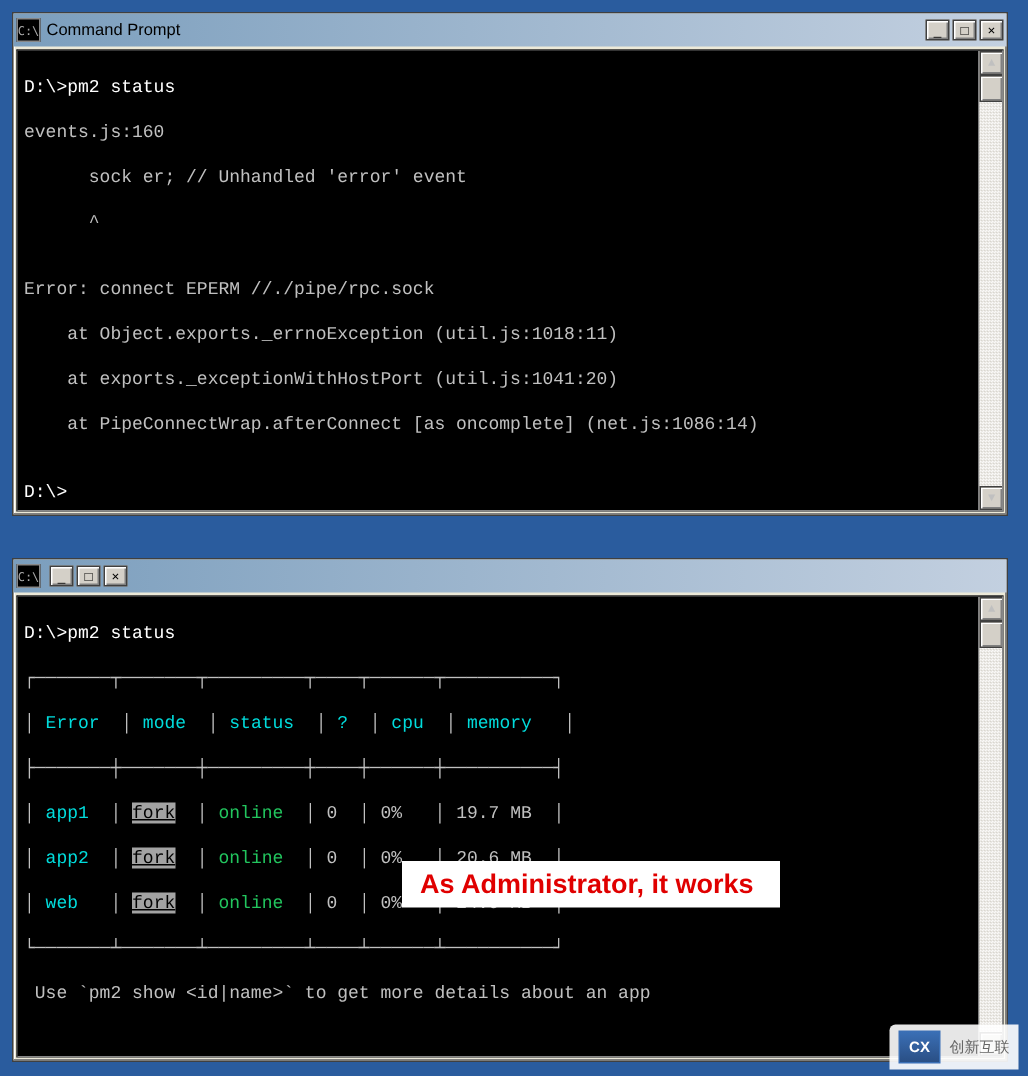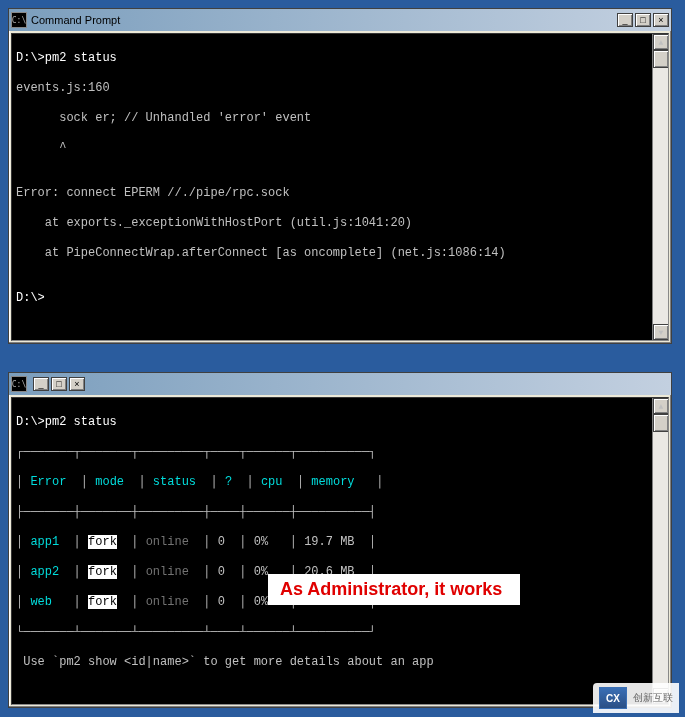--- a/index.html
+++ b/index.html
@@ -89,22 +89,22 @@
     position: absolute;
     background: #fff;
     color: #e00000;
     font-family: Arial, sans-serif;
     font-weight: bold;
     font-size: 18px;
     padding: 8px 12px;
   }
   .white { color:#ffffff; }
   .cyan { color:#00dcdc; }
-  .green { color:#737373;margin-top:35px; }
-  .inv { color:#000; background:#ffffff; }
+  .green { color:#22c55e;margin-top:35px; }
+  .inv { color:#000; background:#a3a3a3;text-decoration:underline; }
 
   
   .tblrow { white-space: pre; font-size:12px; line-height:15px; }
 
   .watermark {
     position: absolute;
     right: 6px; bottom: 4px;
     background: rgba(255,255,255,0.9);
     font-family: Arial, sans-serif;
     font-size: 10px;
@@ -138,20 +138,21 @@
       <div class="win-btn">×</div>
     </div>
   </div>
   <div class="console" style="height:308px;">
 <div class="white">D:\&gt;pm2 status</div>
 <div>events.js:160</div>
 <div>      sock er; // Unhandled 'error' event</div>
 <div>      ^</div>
 <div></div>
 <div>Error: connect EPERM //./pipe/rpc.sock</div>
+<div>    at Object.exports._errnoException (util.js:1018:11)</div>
 <div>    at exports._exceptionWithHostPort (util.js:1041:20)</div>
 <div>    at PipeConnectWrap.afterConnect [as oncomplete] (net.js:1086:14)</div>
 <div></div>
 <div class="white">D:\&gt;</div>
     <div class="scrollbar">
       <div class="sb-btn">▲</div>
       <div class="sb-thumb"></div>
       <div class="sb-track"></div>
       <div class="sb-btn">▼</div>
     </div>

